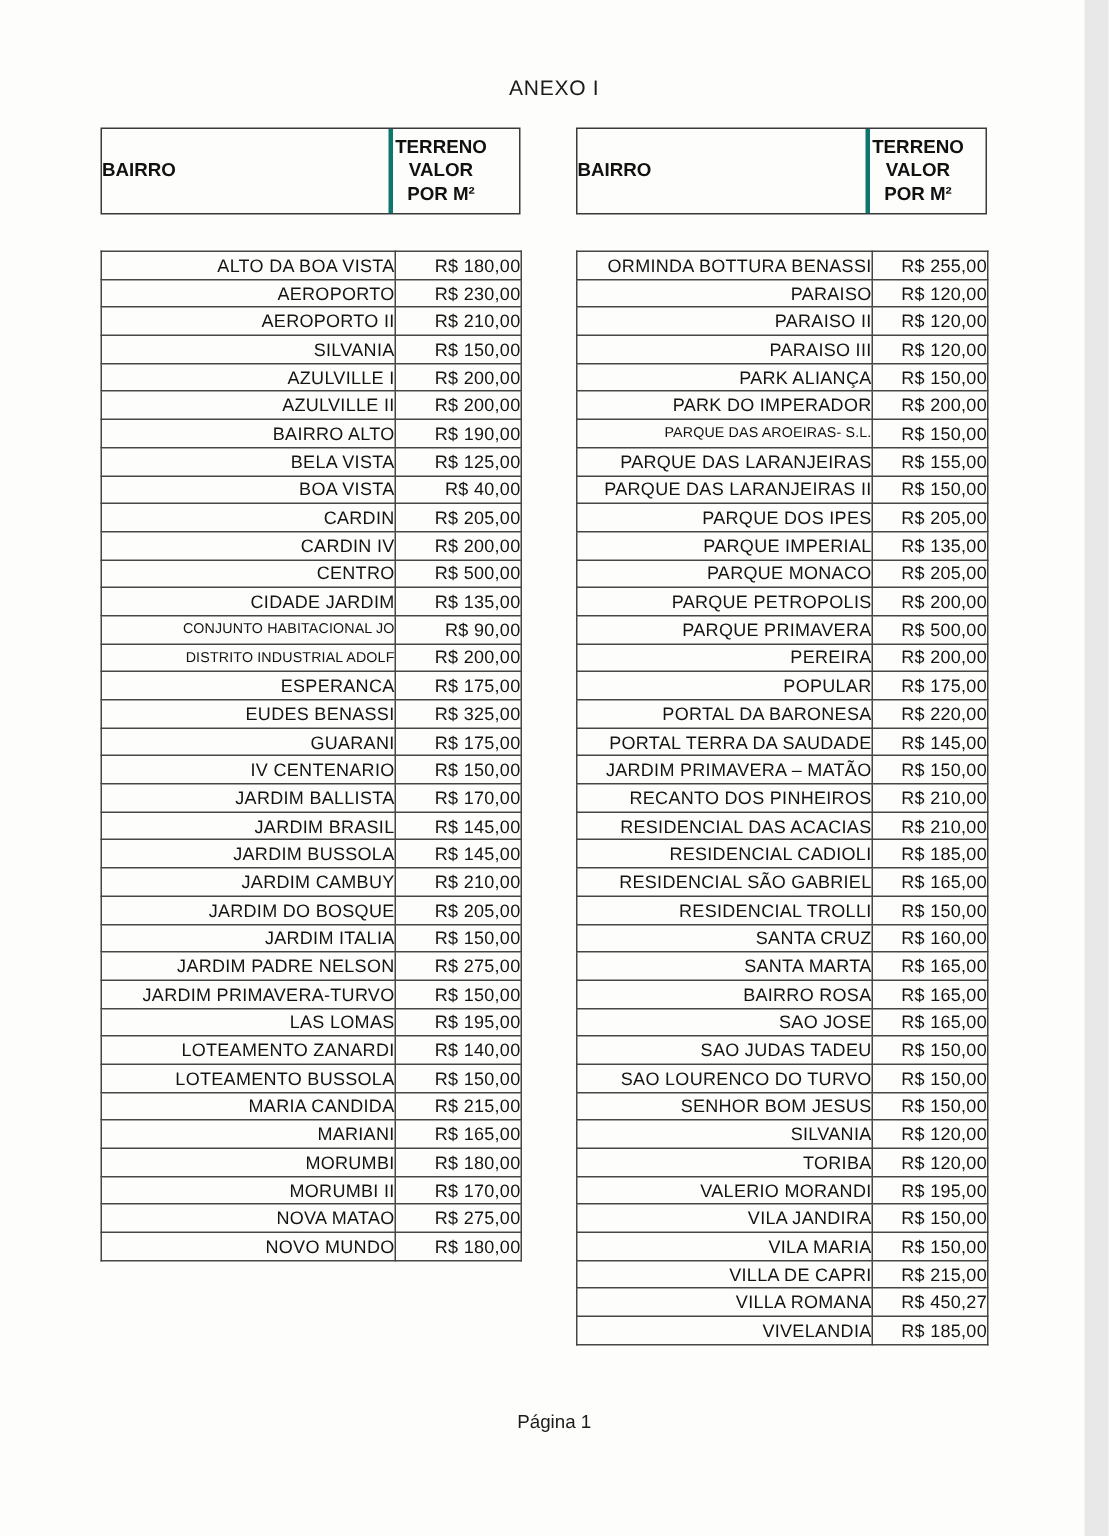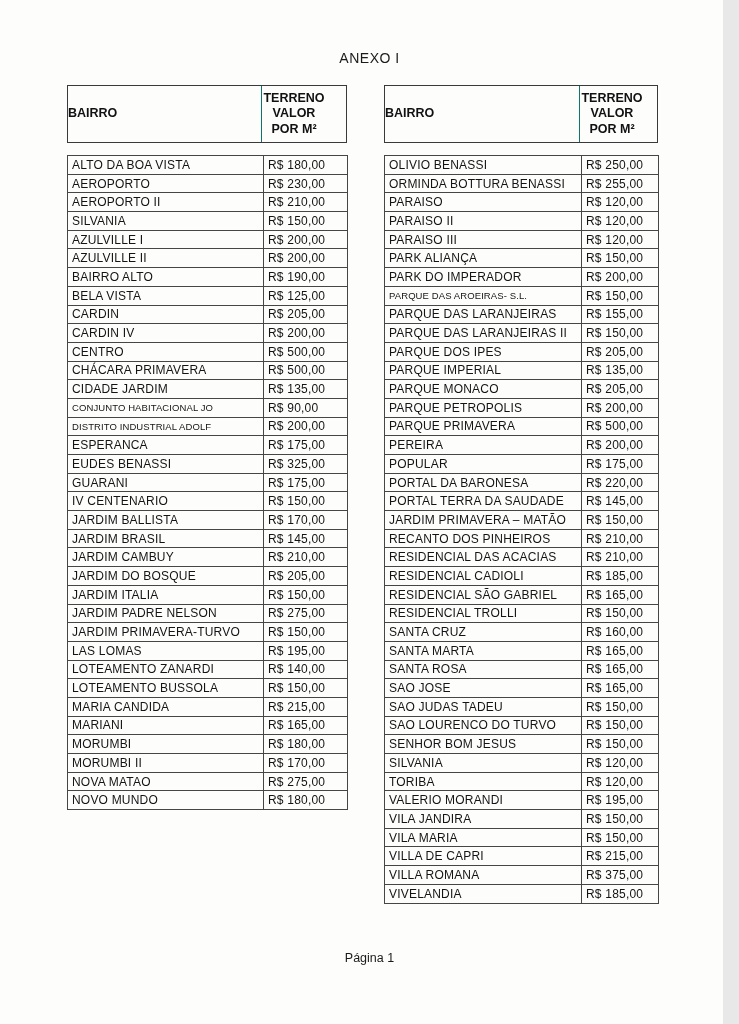--- a/index.html
+++ b/index.html
@@ -36,29 +36,30 @@
     align-items:stretch;
   }
   .tbl-header .hcell{
     display:flex;align-items:center;justify-content:flex-start;
     font-weight:bold;
     font-size:12.5px;
     text-align:center;
     line-height:1.25;
     color:#111;
   }
-  .tbl-header .hcell.bairro{flex:1 1 auto;border-right:1px solid #0f766e;}
+  .tbl-header .hcell.bairro{flex:1 1 auto;border-right:3px solid #0f766e;}
   .tbl.left  .hcell.valor{flex:0 0 84px;}
   .tbl.right .hcell.valor{flex:0 0 77px;}
   .hcell.valor span{display:block;width:64px;}
   .tbl-body{
-    margin-top:12px;
+    margin-top:24px;
     border-collapse:collapse;
     width:100%;
     table-layout:fixed;
+    text-align:right;
   }
   .tbl-body td{
     border:1px solid #464646;
     height:17.7px;
     font-size:12px;
     padding:0 0 0 4px;
     white-space:nowrap;
     overflow:hidden;
     color:#141414;
     letter-spacing:.2px;
@@ -67,21 +68,20 @@
   .tbl.left  .tbl-body col.c-valor{width:84px;}
   .tbl.right .tbl-body col.c-bairro{width:197px;}
   .tbl.right .tbl-body col.c-valor{width:77px;}
   tr.small td.bairro{font-size:9.5px;letter-spacing:.1px;}
   .page-footer{
     position:absolute;
     top:941px;left:0;width:739px;
     text-align:center;
     font-size:12.5px;
     color:#1b1b1b;
-    margin-top:10px;
   }
 </style>
 </head>
 <body>
 
 <div class="page">
 
   <div class="doc-title">ANEXO I</div>
 
   <div class="tbl left">
@@ -130,41 +130,41 @@
   <tr>
     <td class="bairro">BAIRRO ALTO</td>
     <td class="valor">R$ 190,00</td>
   </tr>
 
   <tr>
     <td class="bairro">BELA VISTA</td>
     <td class="valor">R$ 125,00</td>
   </tr>
 
+  <tr>
+    <td class="bairro">BOA VISTA</td>
+    <td class="valor">R$ 40,00</td>
+  </tr>
 
 
   <tr>
     <td class="bairro">CARDIN</td>
     <td class="valor">R$ 205,00</td>
   </tr>
 
   <tr>
     <td class="bairro">CARDIN IV</td>
     <td class="valor">R$ 200,00</td>
   </tr>
 
   <tr>
     <td class="bairro">CENTRO</td>
     <td class="valor">R$ 500,00</td>
   </tr>
 
-  <tr>
-    <td class="bairro">CHÁCARA PRIMAVERA</td>
-    <td class="valor">R$ 500,00</td>
-  </tr>
 
   <tr>
     <td class="bairro">CIDADE JARDIM</td>
     <td class="valor">R$ 135,00</td>
   </tr>
 
   <tr class="small">
     <td class="bairro">CONJUNTO HABITACIONAL JO</td>
     <td class="valor">R$ 90,00</td>
   </tr>
@@ -197,20 +197,24 @@
   <tr>
     <td class="bairro">JARDIM BALLISTA</td>
     <td class="valor">R$ 170,00</td>
   </tr>
 
   <tr>
     <td class="bairro">JARDIM BRASIL</td>
     <td class="valor">R$ 145,00</td>
   </tr>
 
+  <tr>
+    <td class="bairro">JARDIM BUSSOLA</td>
+    <td class="valor">R$ 145,00</td>
+  </tr>
 
   <tr>
     <td class="bairro">JARDIM CAMBUY</td>
     <td class="valor">R$ 210,00</td>
   </tr>
 
   <tr>
     <td class="bairro">JARDIM DO BOSQUE</td>
     <td class="valor">R$ 205,00</td>
   </tr>
@@ -286,24 +290,20 @@
       <div class="hcell valor">
           <span>TERRENO VALOR POR M²</span>
         </div>
     </div>
     <table class="tbl-body">
       <colgroup>
           <col class="c-bairro">
           <col class="c-valor">
         </colgroup>
       <tbody>
-  <tr>
-    <td class="bairro">OLIVIO BENASSI</td>
-    <td class="valor">R$ 250,00</td>
-  </tr>
 
   <tr>
     <td class="bairro">ORMINDA BOTTURA BENASSI</td>
     <td class="valor">R$ 255,00</td>
   </tr>
 
   <tr>
     <td class="bairro">PARAISO</td>
     <td class="valor">R$ 120,00</td>
   </tr>
@@ -422,21 +422,21 @@
     <td class="bairro">SANTA CRUZ</td>
     <td class="valor">R$ 160,00</td>
   </tr>
 
   <tr>
     <td class="bairro">SANTA MARTA</td>
     <td class="valor">R$ 165,00</td>
   </tr>
 
   <tr>
-    <td class="bairro">SANTA ROSA</td>
+    <td class="bairro">BAIRRO ROSA</td>
     <td class="valor">R$ 165,00</td>
   </tr>
 
   <tr>
     <td class="bairro">SAO JOSE</td>
     <td class="valor">R$ 165,00</td>
   </tr>
 
   <tr>
     <td class="bairro">SAO JUDAS TADEU</td>
@@ -478,21 +478,21 @@
     <td class="valor">R$ 150,00</td>
   </tr>
 
   <tr>
     <td class="bairro">VILLA DE CAPRI</td>
     <td class="valor">R$ 215,00</td>
   </tr>
 
   <tr>
     <td class="bairro">VILLA ROMANA</td>
-    <td class="valor">R$ 375,00</td>
+    <td class="valor">R$ 450,27</td>
   </tr>
 
   <tr>
     <td class="bairro">VIVELANDIA</td>
     <td class="valor">R$ 185,00</td>
   </tr>
 </tbody>
     </table>
   </div>
 

